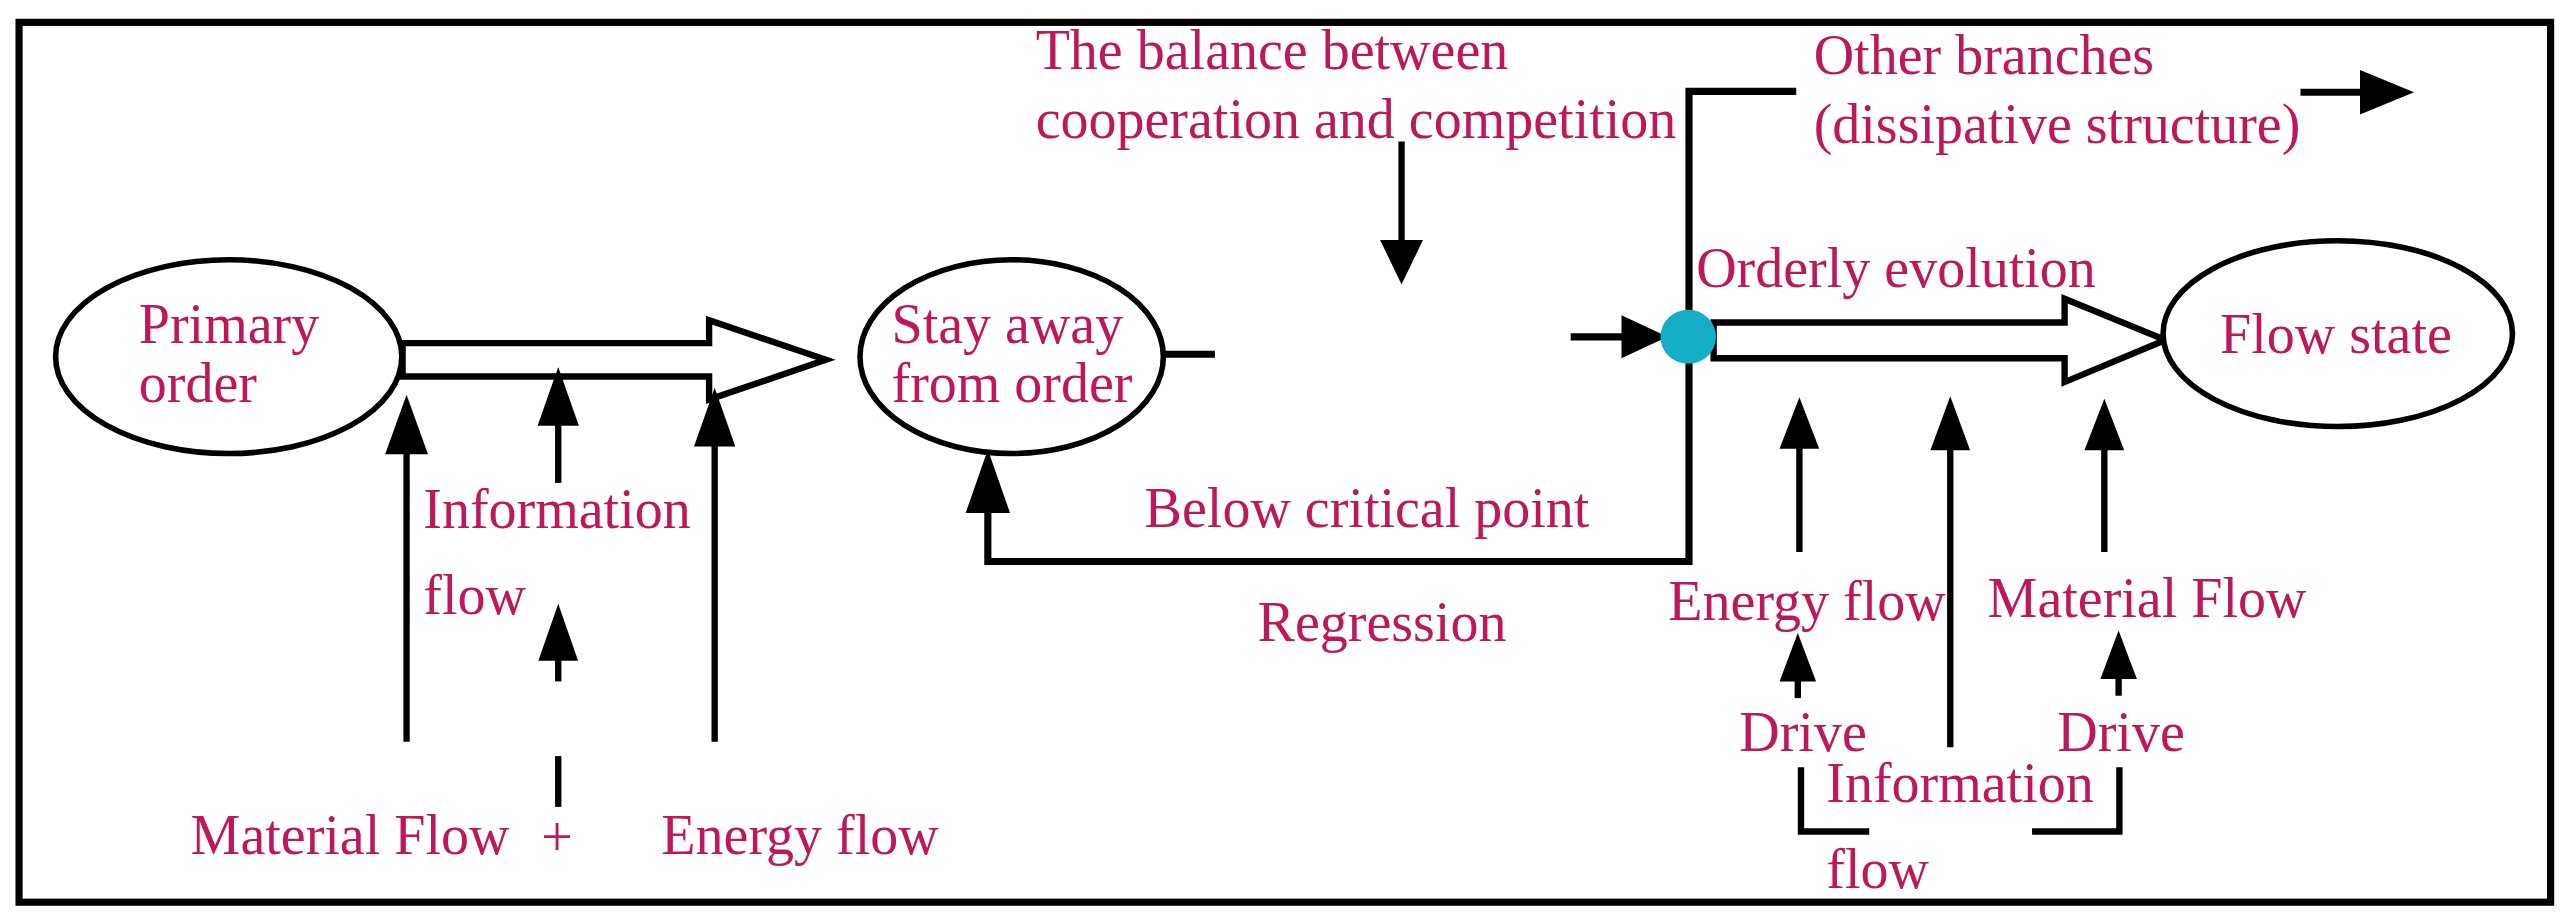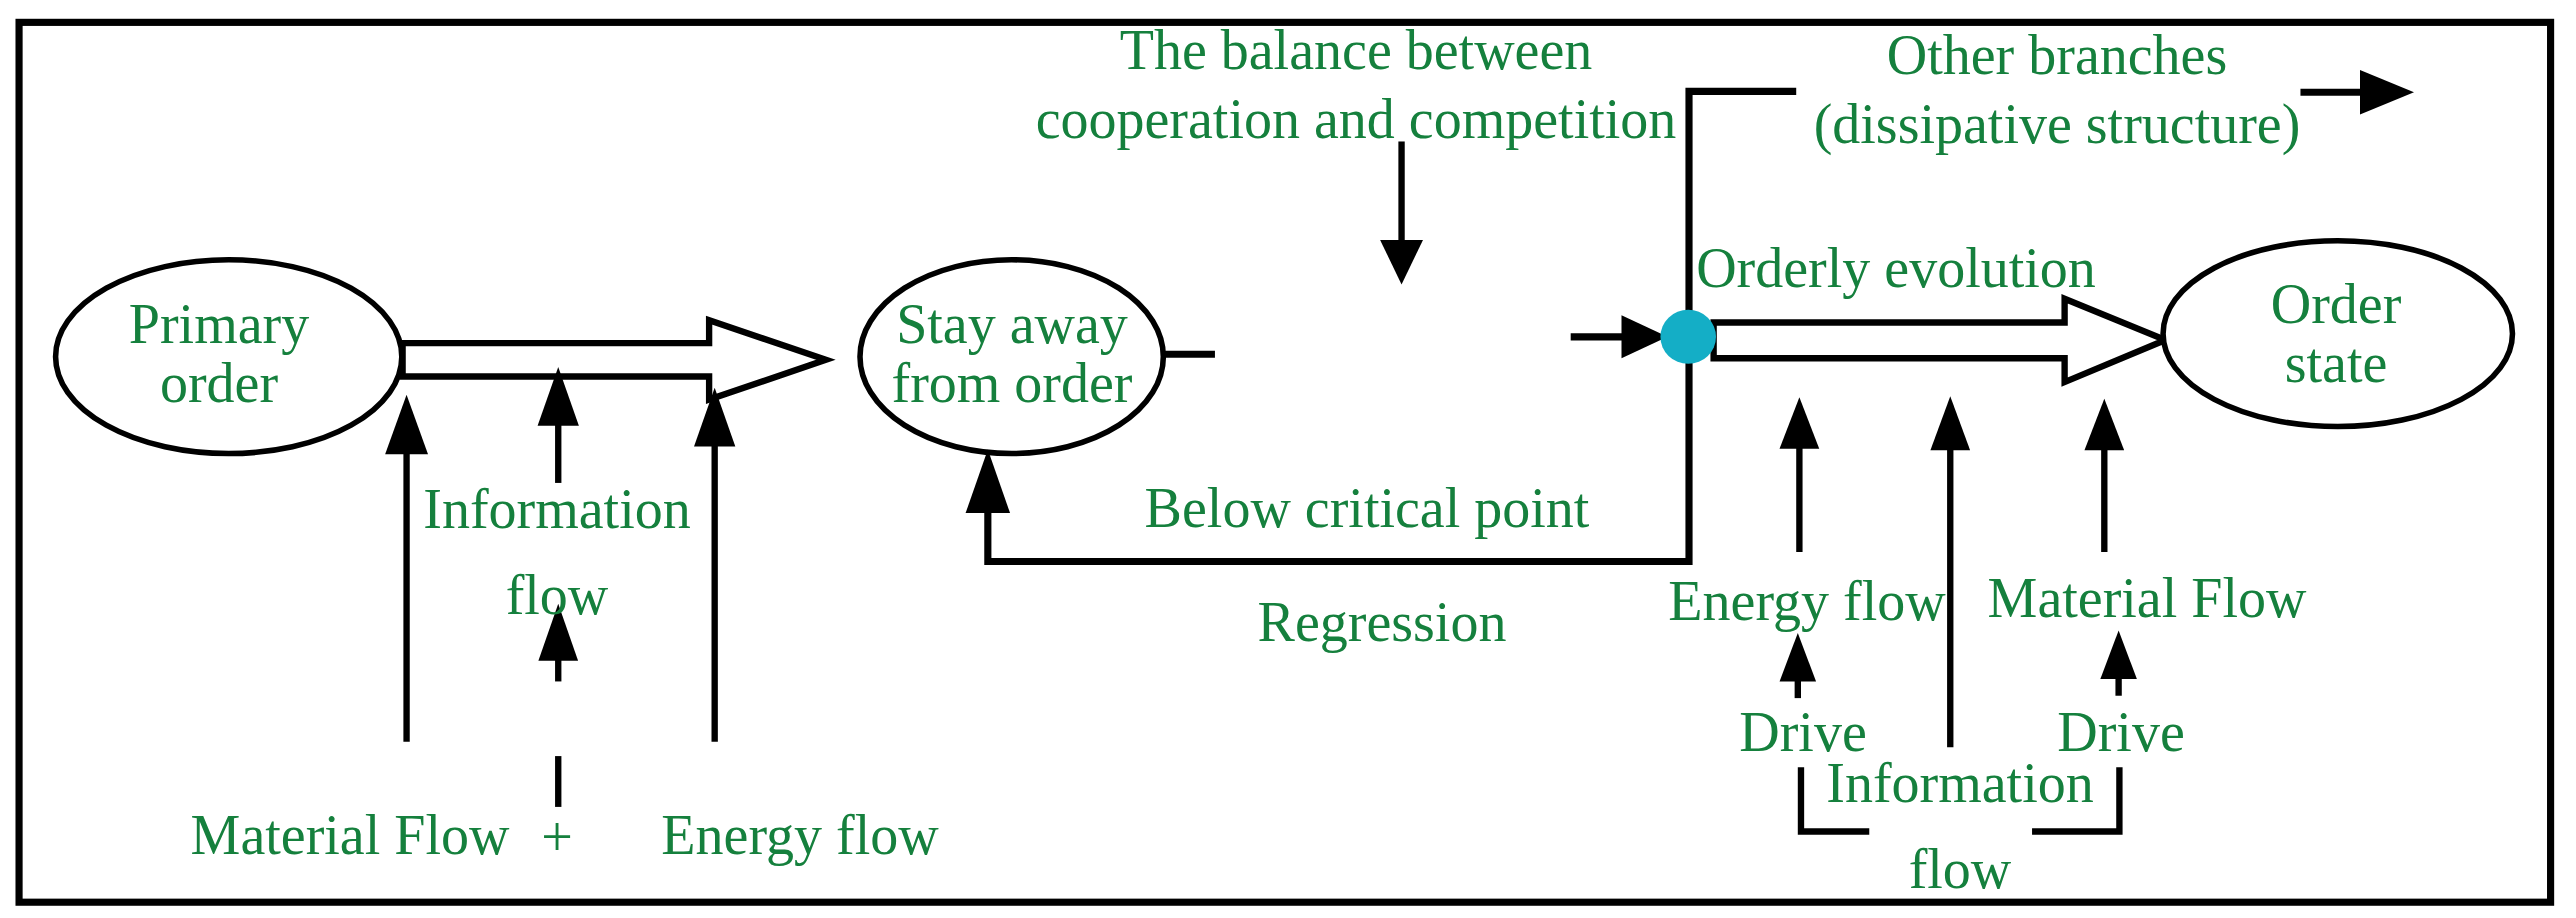--- a/index.html
+++ b/index.html
@@ -8,25 +8,25 @@
     width:2576px;height:919px;
     background:#ffffff;
     font-family:"Liberation Serif","DejaVu Serif",serif;
     color:#000;
     overflow:hidden;
   }
   .page svg{position:absolute;left:0;top:0;}
   .lbl{
     position:absolute;
     transform:translate(-50%,-50%);
-    text-align:center;
+    text-align:left;
     white-space:pre-line;
     font-size:56px;
     line-height:69px;
-    color:#15803d;
+    color:#be185d;
   }
   .lbl.tight{line-height:59px;}
   .lbl.mid{line-height:86px;}
 </style>
 </head>
 <body>
 
 <div class="page">
 
   <svg width="2576" height="919" viewBox="0 0 3244 1157">
@@ -103,25 +103,25 @@
     <polyline points="2268,966 2268,1047 2354,1047" fill="none" stroke="#000" stroke-width="8"></polyline>
     <polyline points="2669,966 2669,1047 2559,1047" fill="none" stroke="#000" stroke-width="8"></polyline>
 
     <ellipse cx="2126" cy="424" rx="35" ry="34" fill="#14aec6"></ellipse>
   </svg>
 
   <div class="lbl" style="left:1356px;top:85px">The balance between
 cooperation and competition</div>
   <div class="lbl" style="left:2057px;top:90px">Other branches
 (dissipative structure)</div>
-  <div class="lbl tight" style="left:219px;top:354px">Primary
+  <div class="lbl tight" style="left:229px;top:354px">Primary
 order</div>
   <div class="lbl tight" style="left:1012px;top:354px">Stay away
 from order</div>
-  <div class="lbl tight" style="left:2336px;top:334px">Order state</div>
+  <div class="lbl tight" style="left:2336px;top:334px">Flow state</div>
   <div class="lbl" style="left:1896px;top:268px">Orderly evolution</div>
   <div class="lbl" style="left:1367px;top:508px">Below critical point</div>
   <div class="lbl" style="left:1382px;top:622px">Regression</div>
   <div class="lbl mid" style="left:557px;top:552px">Information
 flow</div>
   <div class="lbl" style="left:350px;top:835px">Material Flow</div>
   <div class="lbl" style="left:557px;top:837px">+</div>
   <div class="lbl" style="left:800px;top:835px">Energy flow</div>
   <div class="lbl" style="left:1807px;top:601px">Energy flow</div>
   <div class="lbl" style="left:2147px;top:598px">Material Flow</div>

